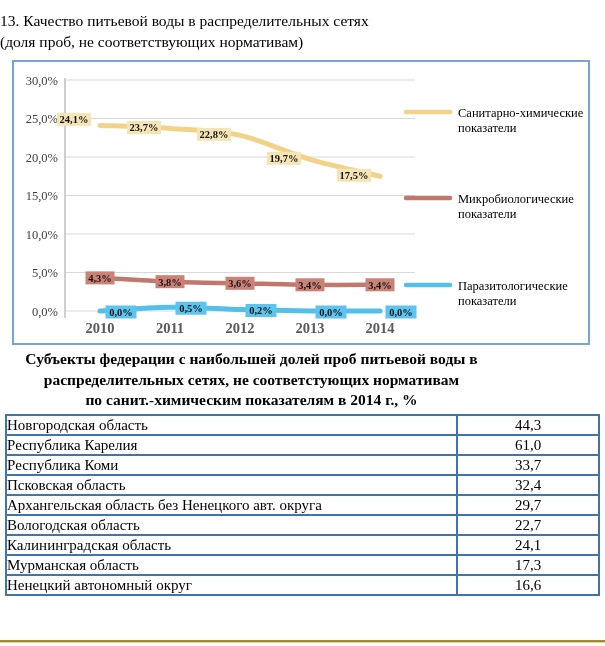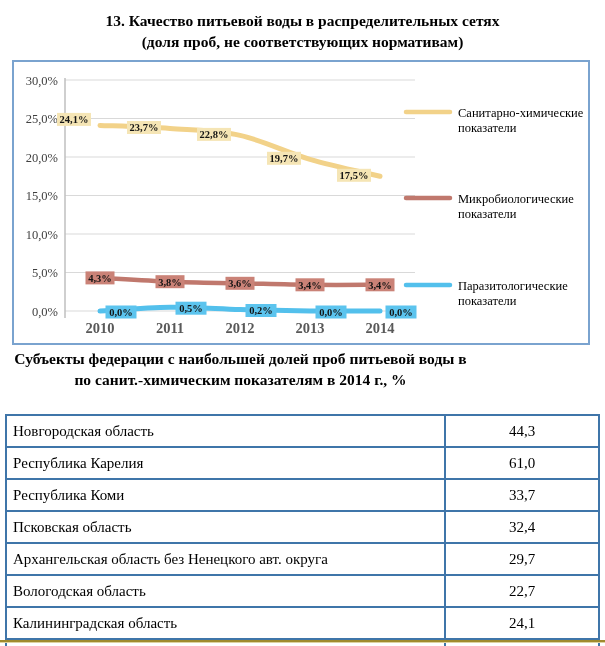--- a/index.html
+++ b/index.html
@@ -2,40 +2,40 @@
 <html><head>
 <meta charset="utf-8">
 <style>
   html,body{margin:0;padding:0;}
   body{
     width:605px;height:646px;background:#ffffff;position:relative;
     font-family:"Liberation Serif", serif;color:#000;
     overflow:hidden;
   }
   .doc-title{
-    position:absolute;top:10px;left:0;width:605px;text-align:center;
-    font-weight:bold;font-size:15.5px;line-height:21px;
+    position:absolute;top:10px;left:0;width:605px;text-align:left;
+    font-weight:normal;font-size:15.5px;line-height:21px;
   }
   .doc-title span{display:block;}
   .chart-box{
     position:absolute;left:12px;top:60px;width:574px;height:281px;
     border:2px solid #7aa3cf;background:#ffffff;
   }
   .chart-box svg{display:block;}
   .table-title{
     position:absolute;top:349px;left:0;width:481px;text-align:center;
-    font-weight:bold;font-size:15.5px;line-height:20.5px;
+    font-weight:bold;font-size:15.5px;line-height:20.5px;padding-left:11px;
   }
   .table-title span{display:block;}
   table.regions{
     position:absolute;left:5px;top:414px;width:595px;
     border-collapse:collapse;table-layout:fixed;
   }
   table.regions td{
-    border:2px solid #3f75a9;font-size:15px;height:18px;padding:6px;
+    border:2px solid #3f75a9;font-size:15px;height:18px;padding:0;
     overflow:hidden;white-space:nowrap;
   }
   td.region{padding-left:7px;}
   td.value{width:140px;text-align:center;padding-right:6px;}
   .footer-rule{
     position:absolute;left:0;top:640px;width:605px;height:0;
     border-top:2px solid #a08a2e;border-bottom:1px solid #ded2a0;
   }
 </style>
 </head>
@@ -108,20 +108,21 @@
       <text x="444" y="140.5" font-size="12.5" font-family="Liberation Serif, serif" fill="#000">Микробиологические</text>
       <text x="444" y="155.5" font-size="12.5" font-family="Liberation Serif, serif" fill="#000">показатели</text>
       <line x1="392" y1="223" x2="436" y2="223" stroke="#53c0ec" stroke-width="4.5" stroke-linecap="round"></line>
       <text x="444" y="227.5" font-size="12.5" font-family="Liberation Serif, serif" fill="#000">Паразитологические</text>
       <text x="444" y="242.5" font-size="12.5" font-family="Liberation Serif, serif" fill="#000">показатели</text>
     </svg>
 </div>
 
 <div class="table-title">
   <span>Субъекты федерации с наибольшей долей проб питьевой воды в</span>
+  <span>распределительных сетях, не соответстующих нормативам</span>
   <span>по санит.-химическим показателям в 2014 г., %</span>
 </div>
 
 <table class="regions">
   <tbody id="regions-tbody">
       <tr>
         <td class="region">Новгородская область</td>
         <td class="value">44,3</td>
       </tr>
       <tr>
@@ -145,16 +146,20 @@
         <td class="value">22,7</td>
       </tr>
       <tr>
         <td class="region">Калининградская область</td>
         <td class="value">24,1</td>
       </tr>
       <tr>
         <td class="region">Мурманская область</td>
         <td class="value">17,3</td>
       </tr>
+      <tr>
+        <td class="region">Ненецкий автономный округ</td>
+        <td class="value">16,6</td>
+      </tr>
     </tbody>
 </table>
 
 <div class="footer-rule"></div>
 
 </body></html>

